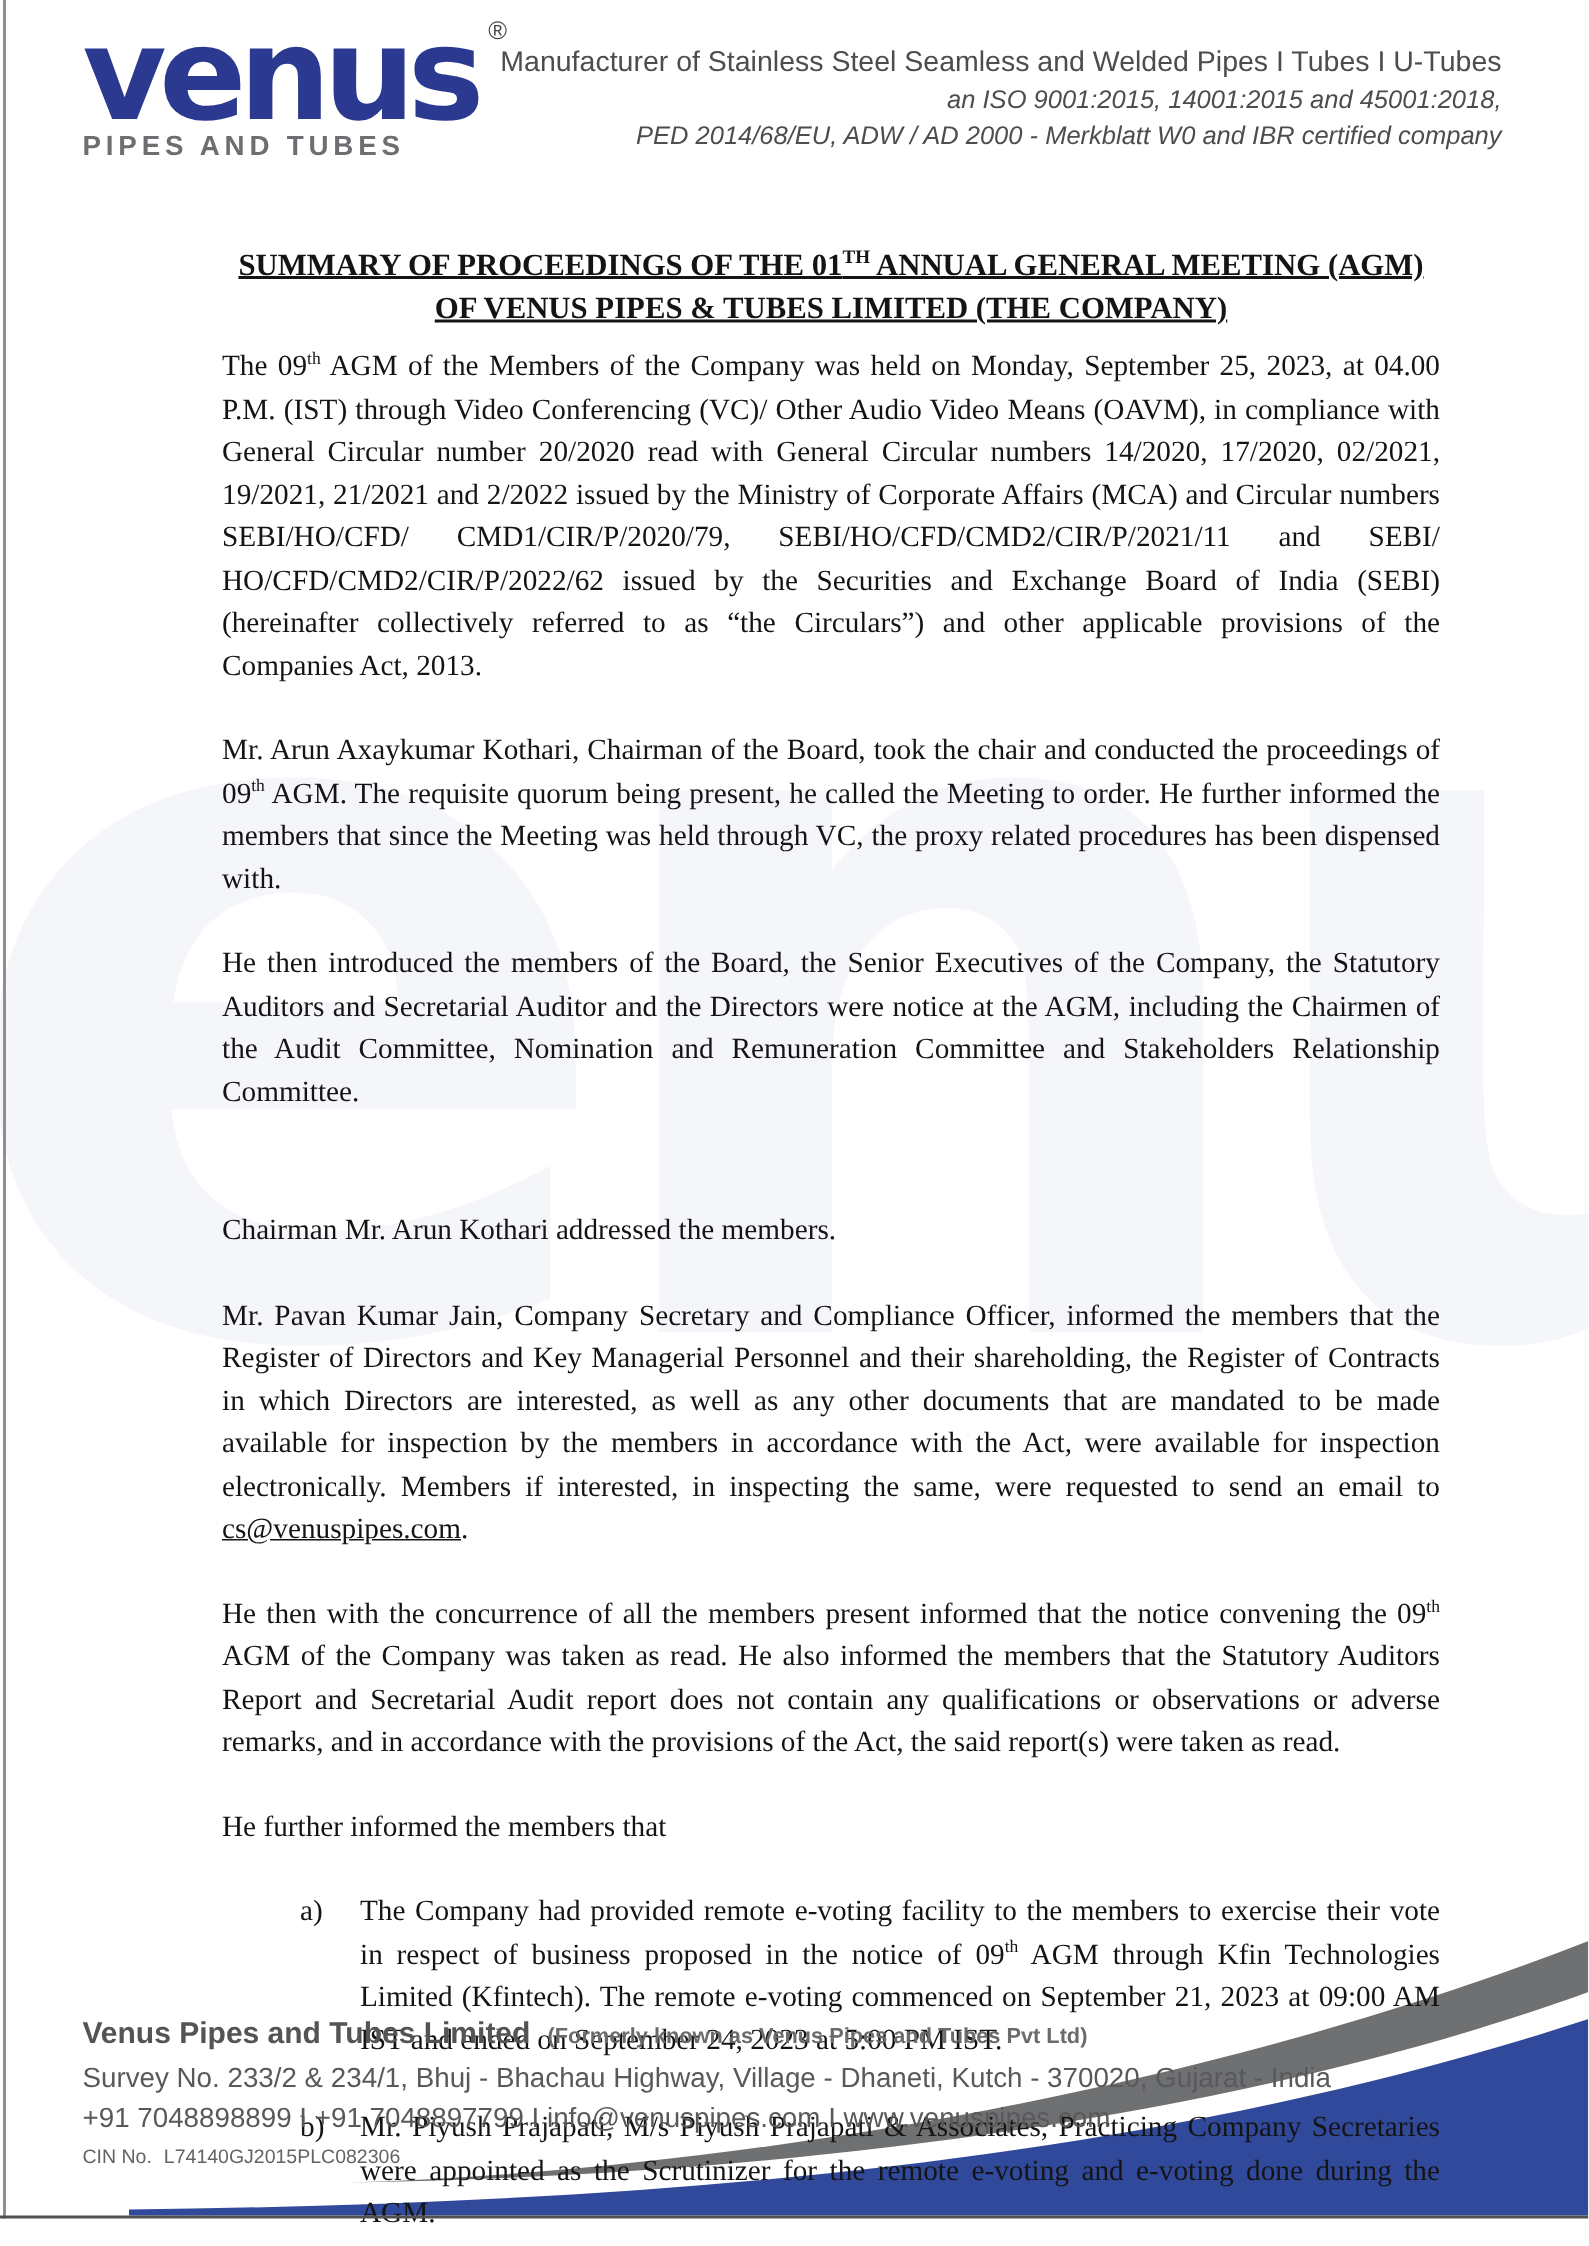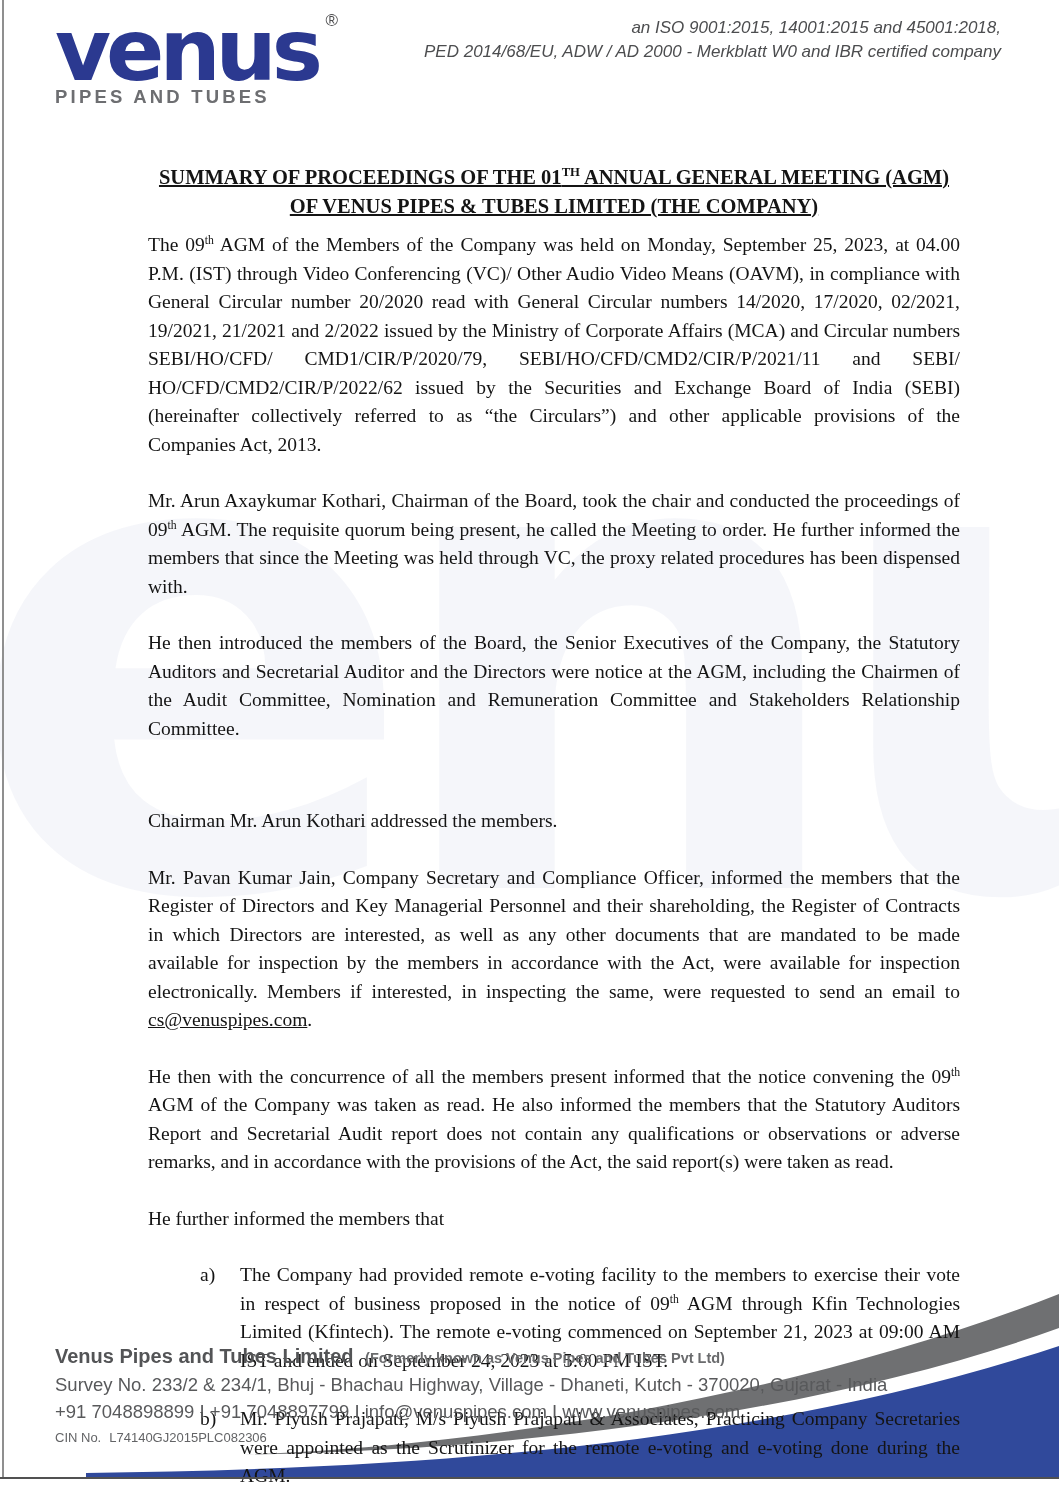--- a/index.html
+++ b/index.html
@@ -85,20 +85,21 @@
 
   <div class="header">
     <div class="logo">
       <div class="brand-row">
         <span class="brand" style="color: rgb(43, 57, 144);">venus</span>
         <span class="reg">®</span>
       </div>
       <div class="logo-sub" style="color: rgb(109, 110, 113);">PIPES AND TUBES</div>
     </div>
     <div class="header-right">
+      <div class="tagline">Manufacturer of Stainless Steel Seamless and Welded Pipes I Tubes I U-Tubes</div>
       <div class="cert">an ISO 9001:2015, 14001:2015 and 45001:2018,</div>
       <div class="cert">PED 2014/68/EU, ADW / AD 2000 - Merkblatt W0 and IBR certified company</div>
     </div>
   </div>
 
   <h1 class="doc-title"><span>SUMMARY OF PROCEEDINGS OF THE 01</span><sup>TH</sup><span> ANNUAL GENERAL MEETING (AGM) OF VENUS PIPES &amp; TUBES LIMITED (THE COMPANY)</span></h1>
 
   <div class="doc-body">
       <p class="para"><span>The 09</span><sup>th</sup><span> AGM of the Members of the Company was held on Monday, September 25, 2023, at 04.00 P.M. (IST) through Video Conferencing (VC)/ Other Audio Video Means (OAVM), in compliance with General Circular number 20/2020 read with General Circular numbers 14/2020, 17/2020, 02/2021, 19/2021, 21/2021 and 2/2022 issued by the Ministry of Corporate Affairs (MCA) and Circular numbers SEBI/HO/CFD/ CMD1/CIR/P/2020/79, SEBI/HO/CFD/CMD2/CIR/P/2021/11 and SEBI/ HO/CFD/CMD2/CIR/P/2022/62 issued by the Securities and Exchange Board of India (SEBI) (hereinafter collectively referred to as “the Circulars”) and other applicable provisions of the Companies Act, 2013.</span></p>
       <p class="para"><span>Mr. Arun Axaykumar Kothari, Chairman of the Board, took the chair and conducted the proceedings of 09</span><sup>th</sup><span> AGM. The requisite quorum being present, he called the Meeting to order. He further informed the members that since the Meeting was held through VC, the proxy related procedures has been dispensed with.</span></p>

